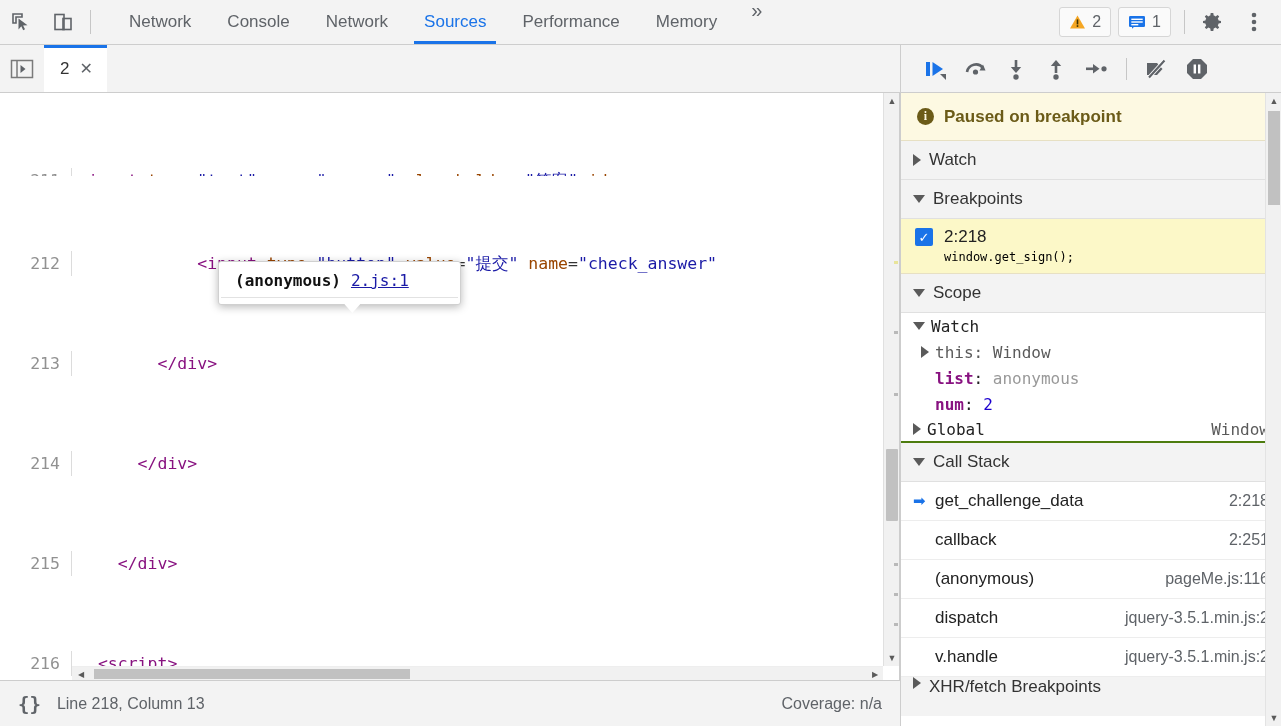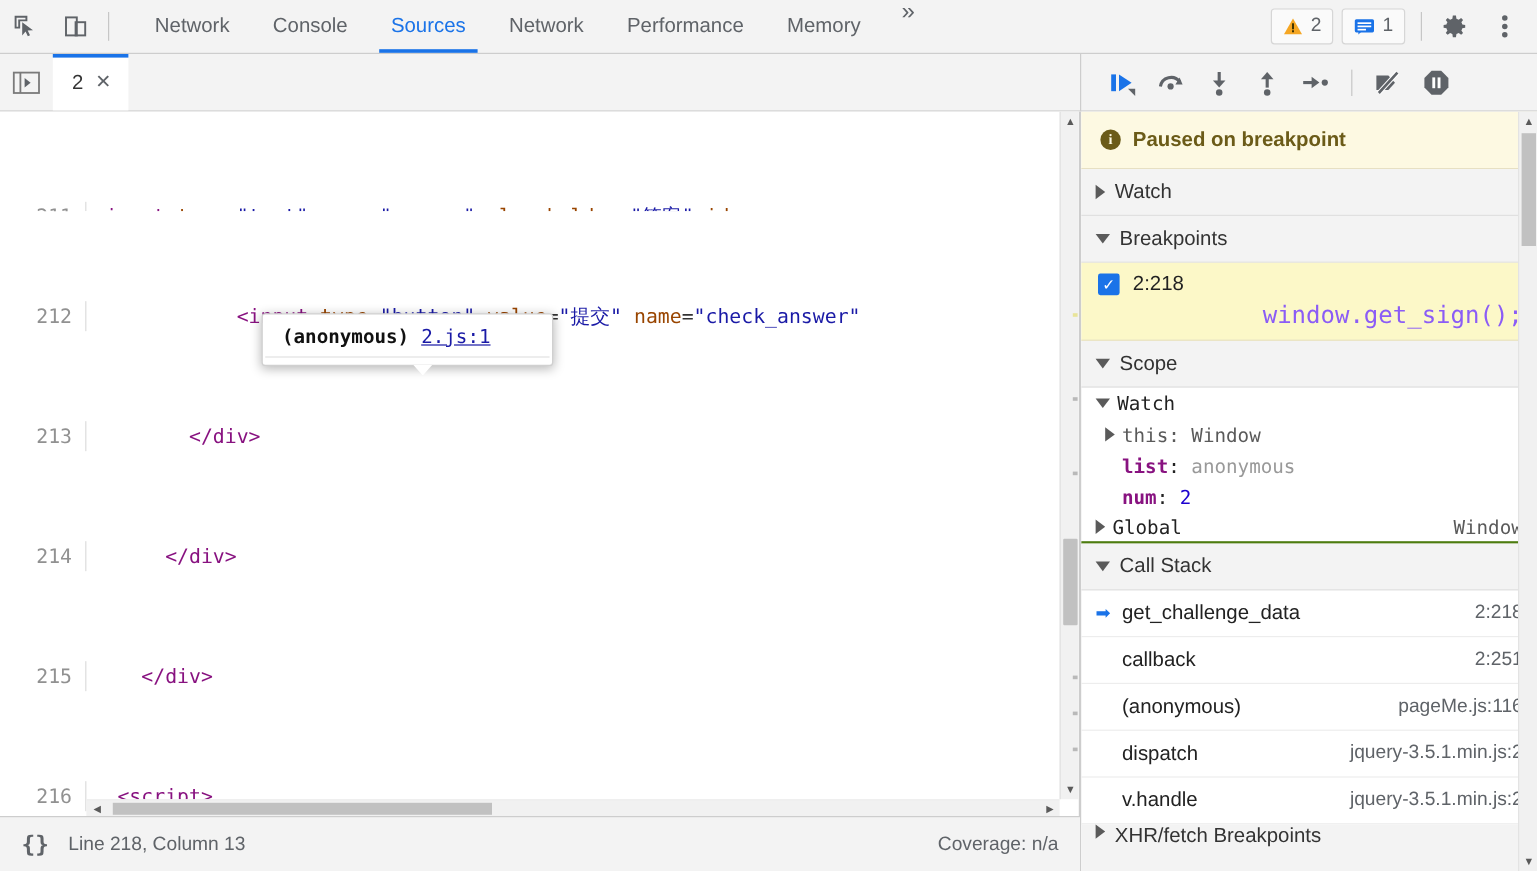--- a/index.html
+++ b/index.html
@@ -189,22 +189,22 @@
   }
   .bp-item::after { content: ""; position: absolute; right: 0; top: 0; bottom: 0; width: 5px; background: #8a7a1e; }
   .bp-row { display: flex; align-items: center; gap: 11px; }
   .bp-check {
     width: 18px; height: 18px; background: #1a73e8; border-radius: 2px;
     display: flex; align-items: center; justify-content: center; color: #fff; font-size: 13px;
     cursor: pointer;
   }
   .bp-loc { font-size: 17px; color: #222; }
   .bp-code {
-    font-family: "DejaVu Sans Mono", "Liberation Mono", monospace; font-size: 20px;
-    color: #8b5cf6; padding-left: 29px; padding-top: 3px; text-align: right;
+    font-family: "DejaVu Sans Mono", "Liberation Mono", monospace; font-size: 12px;
+    color: #000000; padding-left: 29px; padding-top: 3px;
   }
 
   .scope-list { font-family: "DejaVu Sans Mono", "Liberation Mono", monospace; font-size: 16px; }
   .scope-row { display: flex; align-items: center; height: 26px; padding-left: 12px; cursor: pointer; }
   .scope-row .tri { margin-right: 6px; flex: 0 0 auto; }
   .scope-row .tri-spacer { width: 14px; flex: 0 0 auto; }
   .sc-name-plain { color: #222; }
   .sc-name-bold { color: #881280; font-weight: bold; }
   .sc-this { color: #5a5a5a; }
   .sc-undef { color: #999; }
@@ -252,25 +252,25 @@
       </svg>
     </div>
     <div class="tb-sep"></div>
     <div class="panel-tabs">
       <div class="panel-tab">
           <span>Network</span>
         </div>
       <div class="panel-tab">
           <span>Console</span>
         </div>
+      <div class="panel-tab">
+          <span>Network</span>
+        </div>
       <div class="panel-tab active">
           <span>Sources</span>
-        </div>
-      <div class="panel-tab">
-          <span>Network</span>
         </div>
       <div class="panel-tab">
           <span>Performance</span>
         </div>
       <div class="panel-tab">
           <span>Memory</span>
         </div>
       <div class="more-tabs">»</div>
     </div>
     <div class="tb-right">

